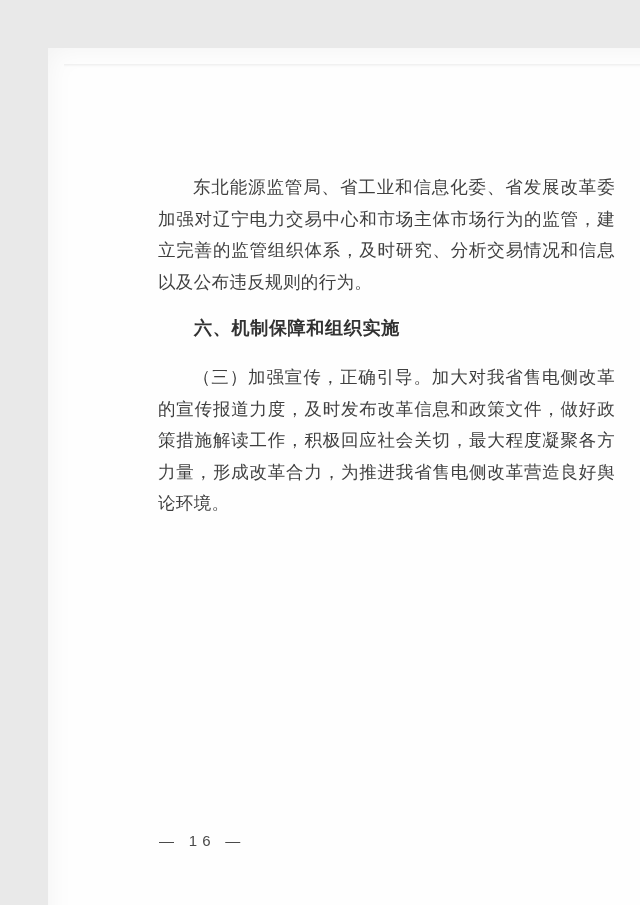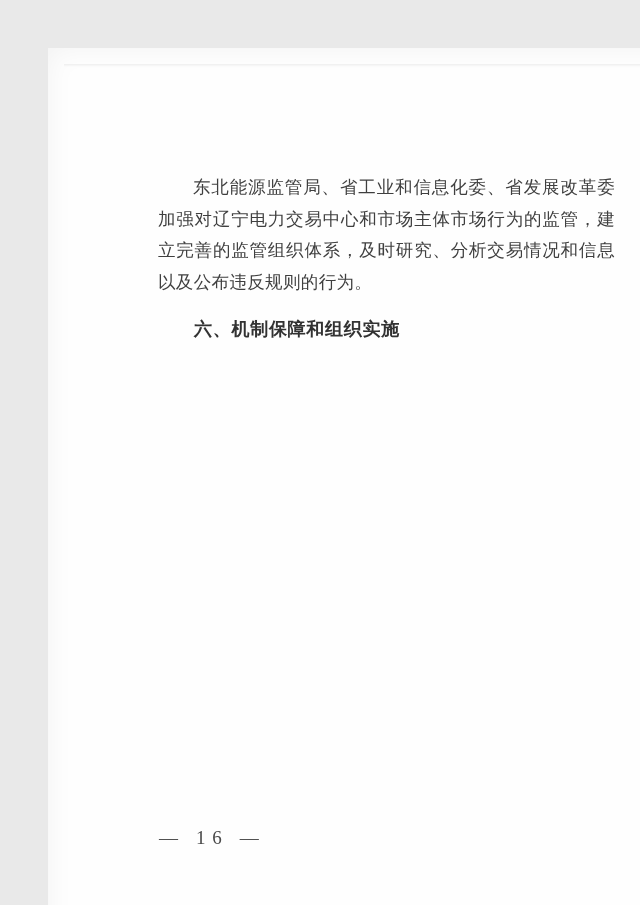--- a/index.html
+++ b/index.html
@@ -38,30 +38,31 @@
     word-break: break-all;
   }
 
   .heading {
     font-size: 18px;
     line-height: 31.6px;
     color: #323232;
     font-weight: bold;
     text-indent: 2em;
     letter-spacing: 0.04em;
+    font-family: Liberation Mono, monospace;
   }
 
   .page-footer {
     position: absolute;
     left: 95px;
     bottom: 88px;
-    font-size: 19px;
+    font-size: 15px;
     color: #4a4a4a;
     letter-spacing: 0.35em;
-    font-family: Liberation Serif, serif;
+    font-family: Liberation Sans, sans-serif;
   }
 
   
   .scan-edge {
     position: absolute;
     top: 0; left: 0; right: 0;
     height: 3px;
     background: linear-gradient(to bottom, rgba(0,0,0,0.06), rgba(0,0,0,0));
   }
 </style>
@@ -71,16 +72,17 @@
 <div class="scan-page">
   <div class="scan-edge"></div>
 
   <div class="doc-content">
     <p class="para">东北能源监管局、省工业和信息化委、省发展改革委加强对辽宁电力交易中心和市场主体市场行为的监管，建立完善的监管组织体系，及时研究、分析交易情况和信息以及公布违反规则的行为。</p>
 
     <h2 class="heading">六、机制保障和组织实施</h2>
 
 
 
+    <p class="para">（三）加强宣传，正确引导。加大对我省售电侧改革的宣传报道力度，及时发布改革信息和政策文件，做好政策措施解读工作，积极回应社会关切，最大程度凝聚各方力量，形成改革合力，为推进我省售电侧改革营造良好舆论环境。</p>
   </div>
 
   <div class="page-footer">— 16 —</div>
 </div>
 
 </body></html>

